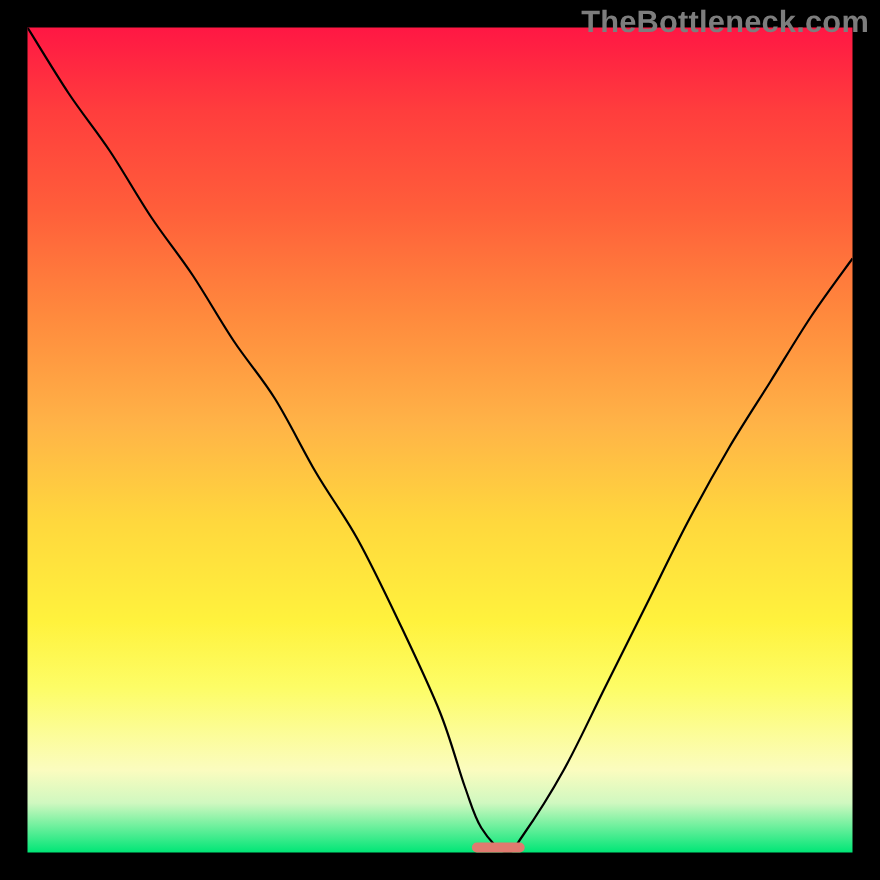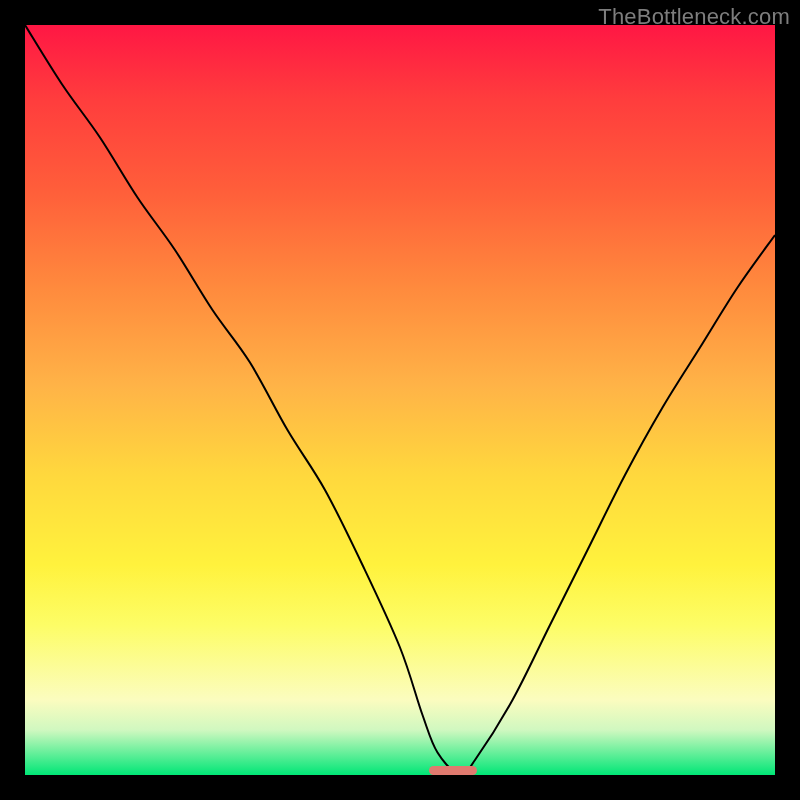--- a/index.html
+++ b/index.html
@@ -36,22 +36,22 @@
       #fbfcbf 90%,
       #d0f8c0 94%,
       #00e676 100%
     );
   }
   .watermark {
     position: absolute;
     top: 4px;
     right: 10px;
     color: #7d7d7d;
-    font-size: 22px;
-    font-weight: 400;
+    font-size: 28px;
+    font-weight: 700;
     letter-spacing: 0.2px;
     user-select: none;
     text-align: right;
   }
   svg.curve {
     position: absolute;
     left: 0;
     top: 0;
     width: 750px;
     height: 750px;

